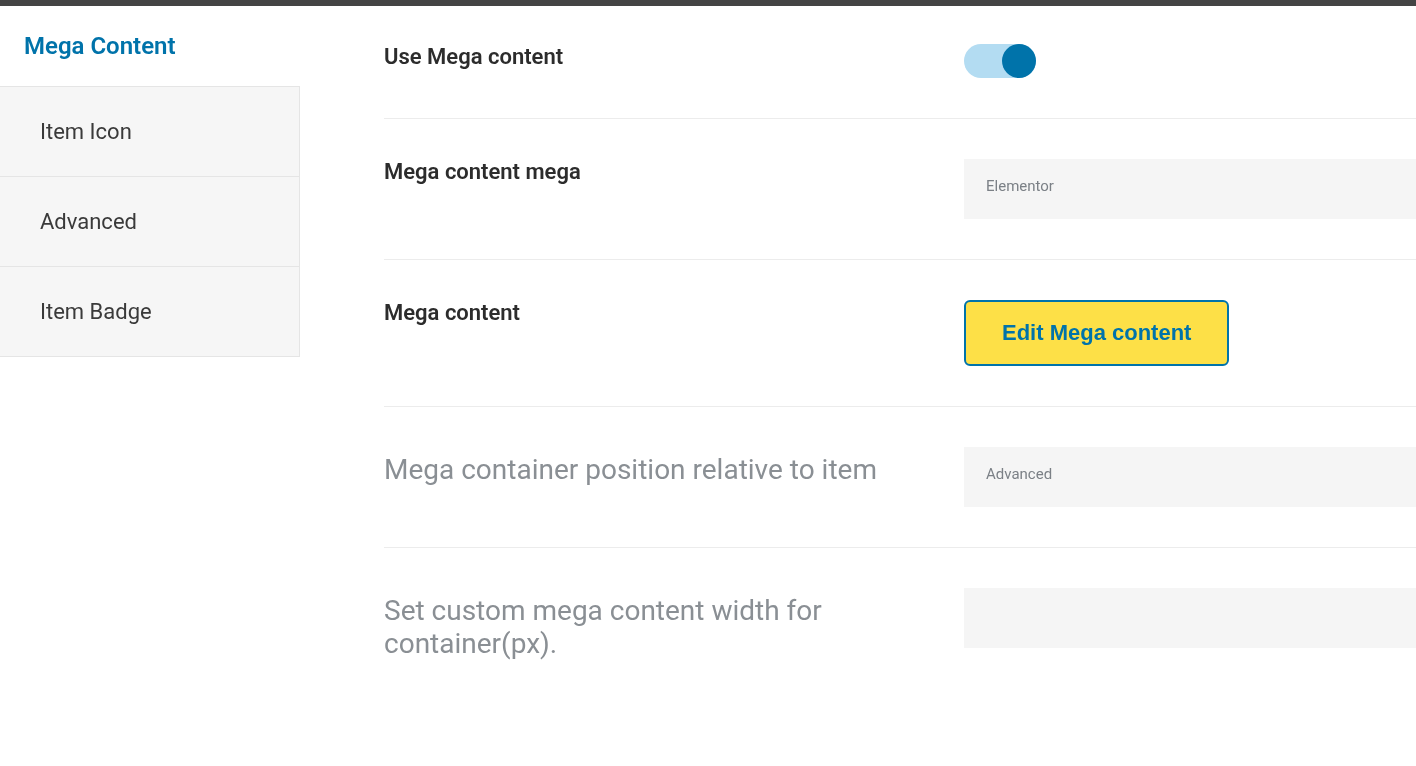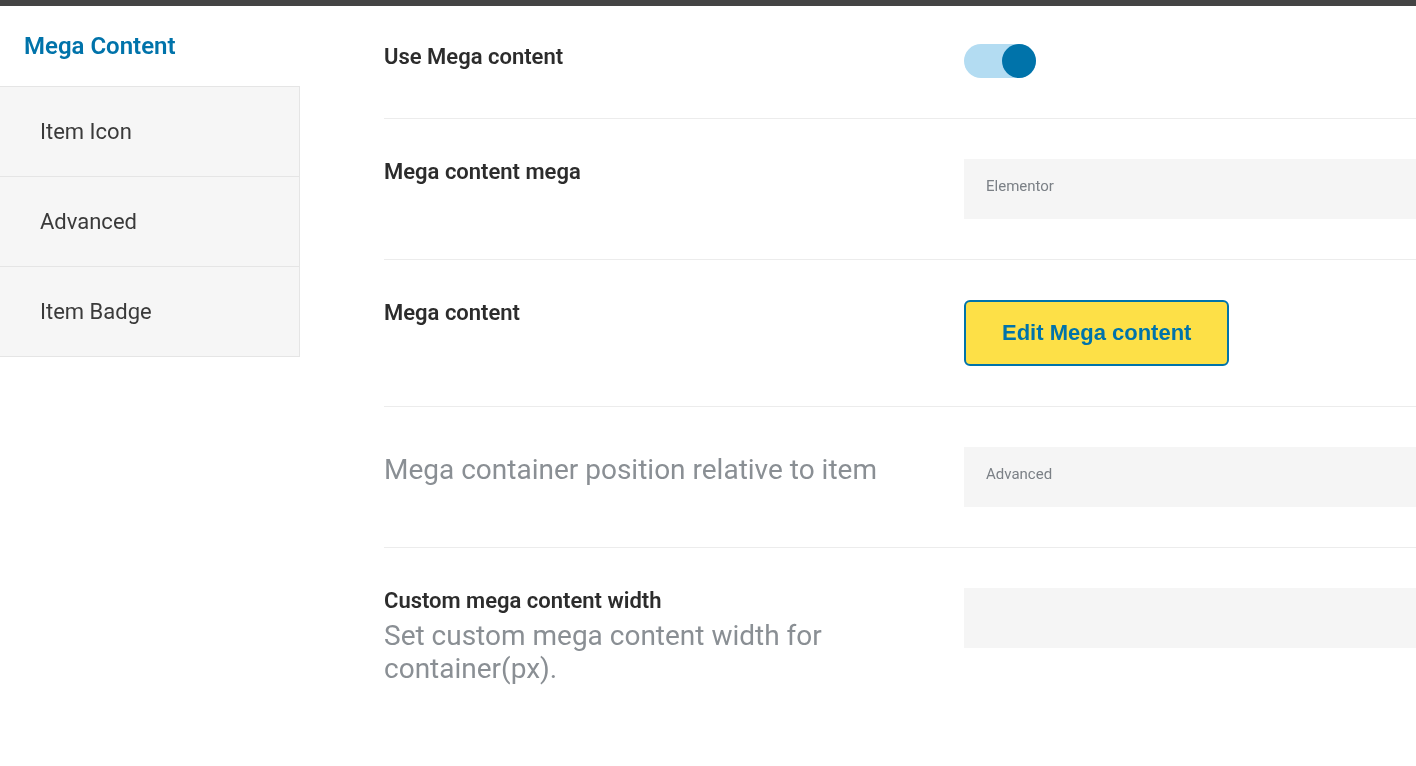--- a/index.html
+++ b/index.html
@@ -195,21 +195,20 @@
       </div>
       <div class="row-control">
         <div class="select-box">
           <span>Advanced</span>
         </div>
       </div>
     </div>
 
     <div class="row" style="border-bottom:none;">
       <div class="row-label-col">
-        <div class="row-label">Custom mega content width</div>
         <div class="row-desc">Set custom mega content width for container(px).</div>
       </div>
       <div class="row-control">
         <input class="text-input" type="text" value="" style="">
       </div>
     </div>
 
   </div>
 </div>
 

